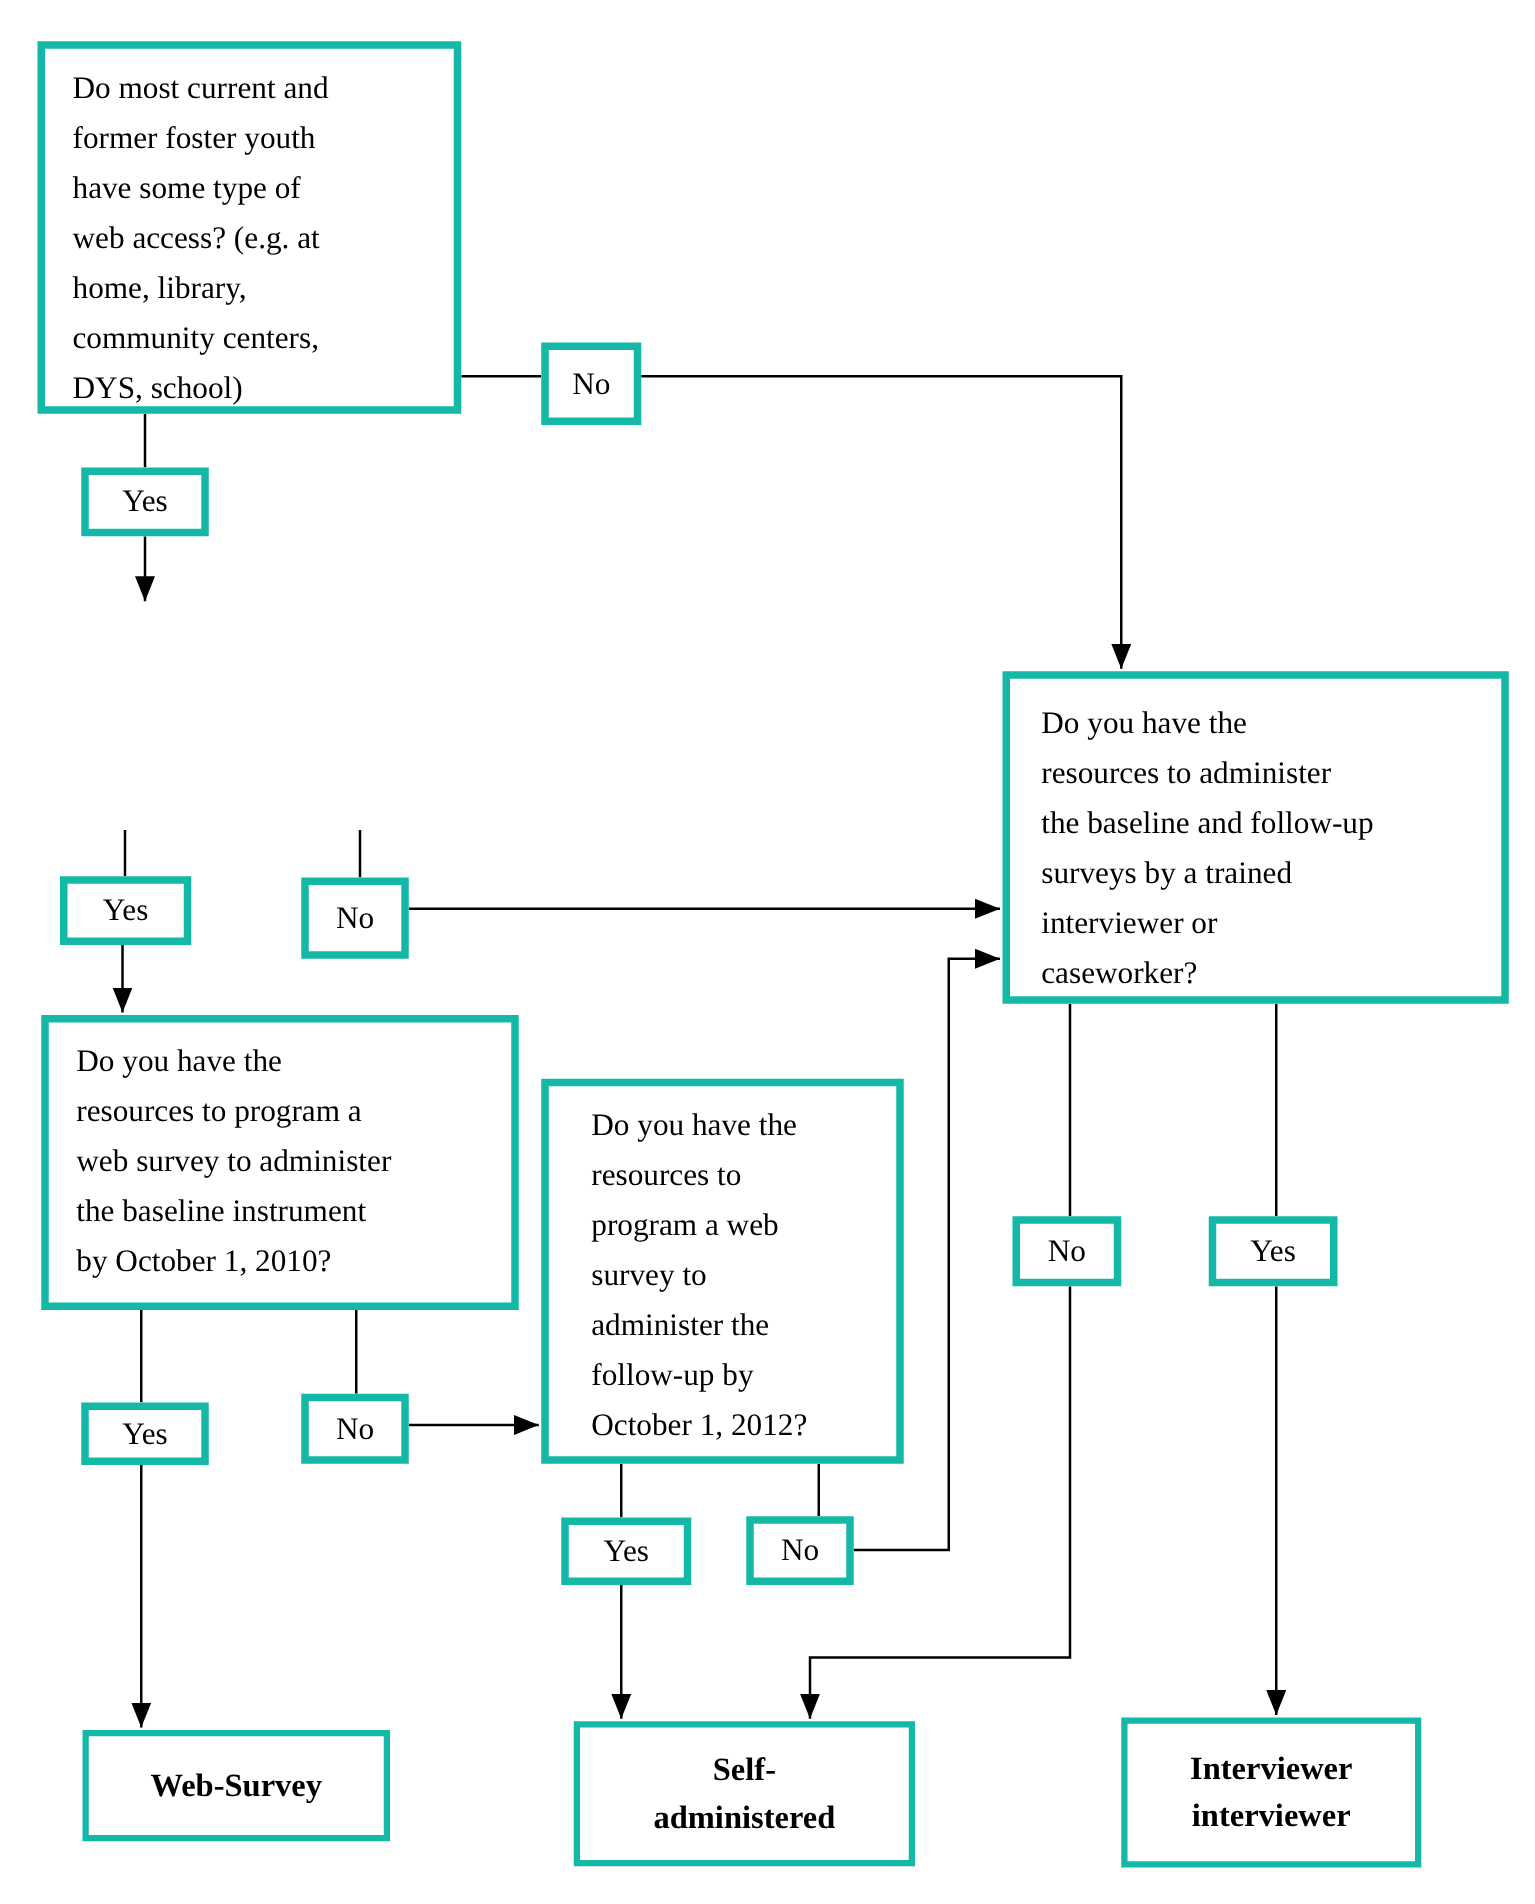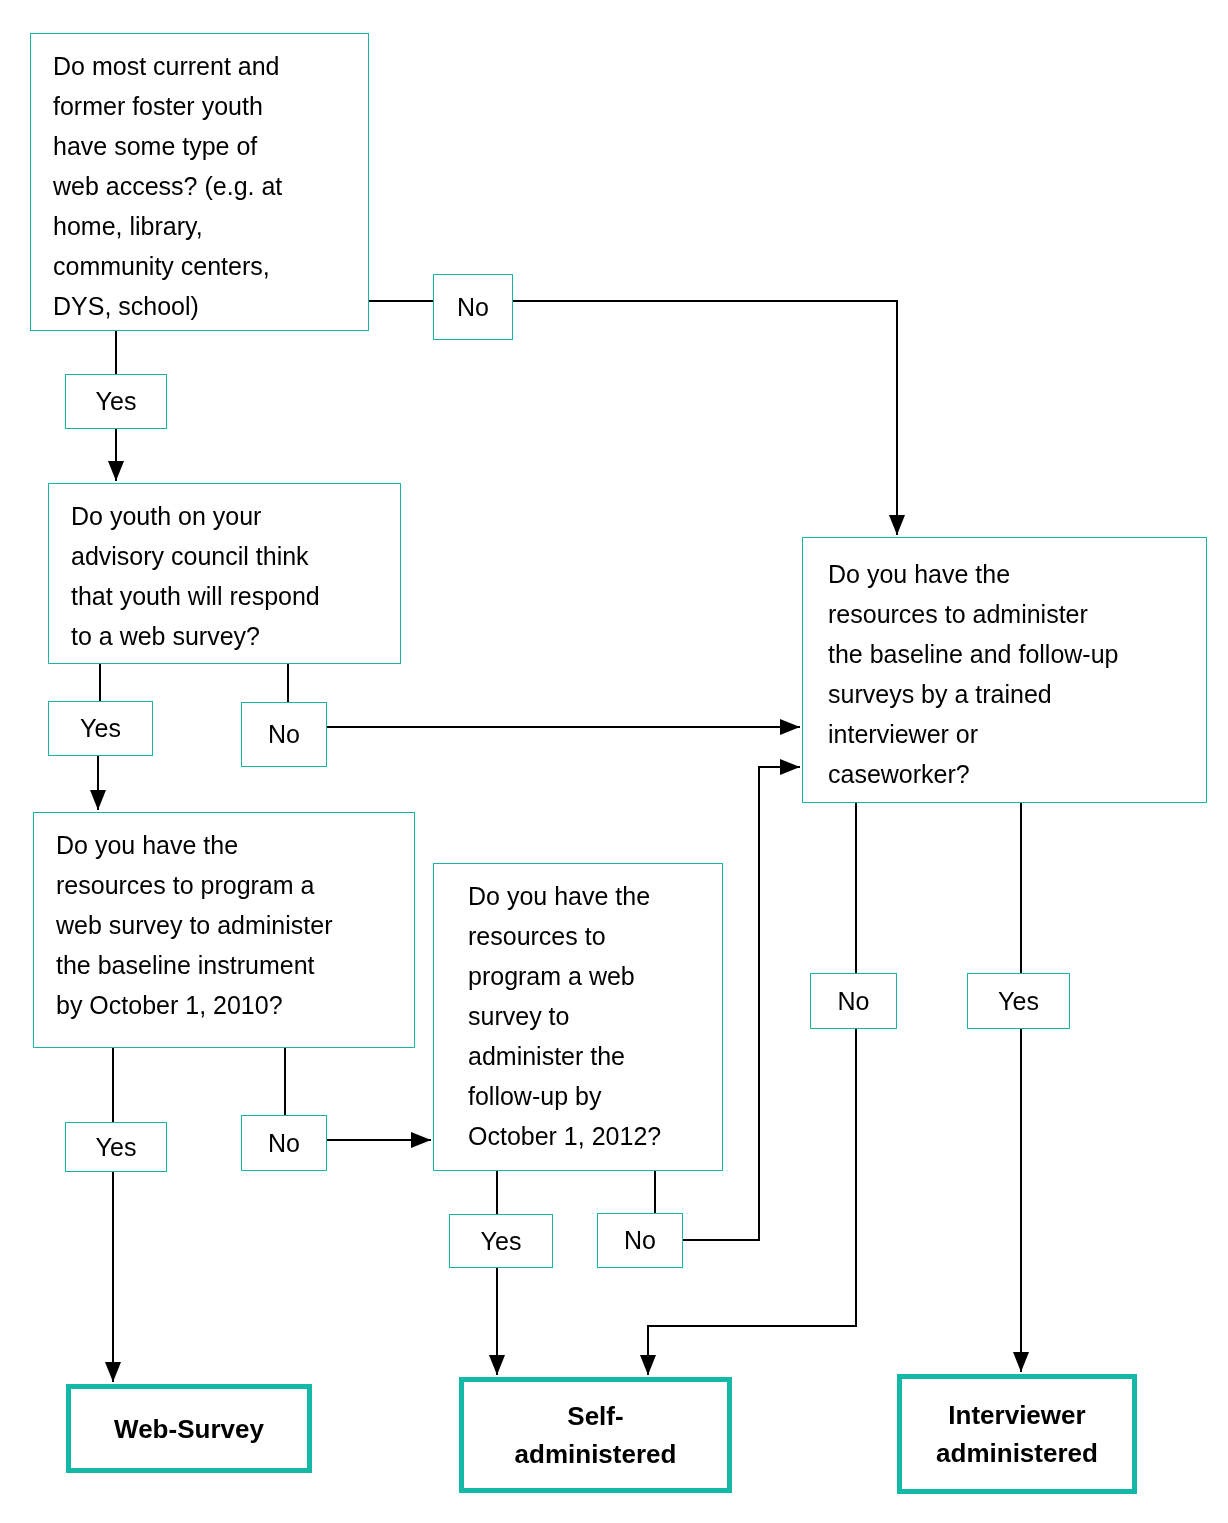--- a/index.html
+++ b/index.html
@@ -20,21 +20,22 @@
     position: absolute;
     left: 0;
     top: 0;
     width: 1228px;
     height: 1523px;
   }
   .node {
     position: absolute;
     box-sizing: border-box;
     background: #ffffff;
-    border: 1px solid #14b8a6;
+    border: 6px solid #14b8a6;
+    font-family: Liberation Serif, serif;
   }
   .node-label {
     display: block;
     white-space: pre-line;
   }
   
   .question .node-label {
     font-size: 25px;
     line-height: 40px;
     padding: 12px 6px 0 22px;
@@ -139,26 +140,20 @@
   </div>
 
   <div id="n-q1-no" class="node answer">
     <span class="node-label">No</span>
   </div>
 
   <div id="n-q1-yes" class="node answer">
     <span class="node-label">Yes</span>
   </div>
 
-  <div id="n-q2" class="node question">
-    <span class="node-label">Do youth on your
-advisory council think
-that youth will respond
-to a web survey?</span>
-  </div>
 
   <div id="n-q2-yes" class="node answer">
     <span class="node-label">Yes</span>
   </div>
 
   <div id="n-q2-no" class="node answer">
     <span class="node-label">No</span>
   </div>
 
   <div id="n-q3" class="node question">
@@ -216,16 +211,16 @@
     <span class="node-label">Web-Survey</span>
   </div>
 
   <div id="n-self" class="node terminal">
     <span class="node-label">Self-
 administered</span>
   </div>
 
   <div id="n-interviewer" class="node terminal">
     <span class="node-label">Interviewer
-administered</span>
+interviewer</span>
   </div>
 
 </div>
 
 </body></html>

